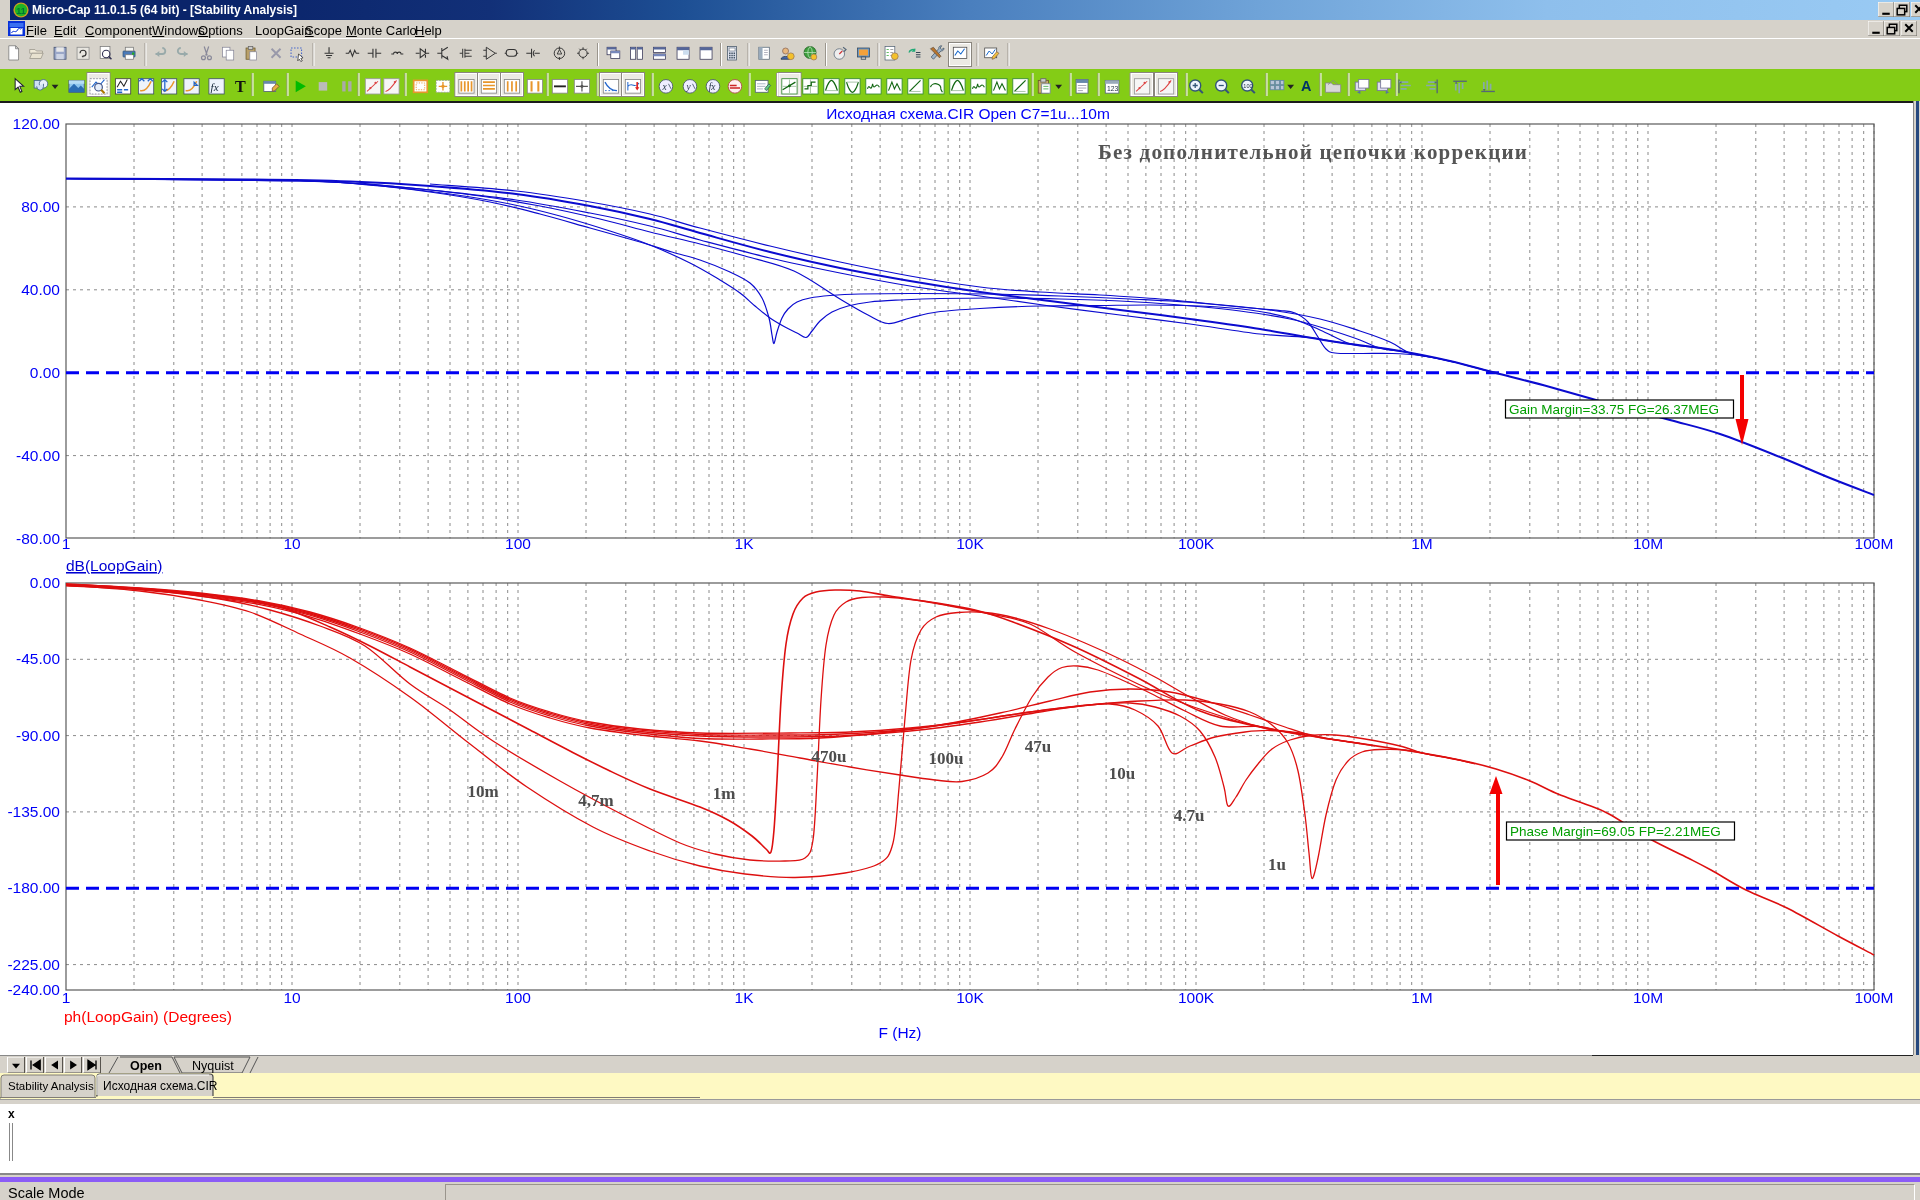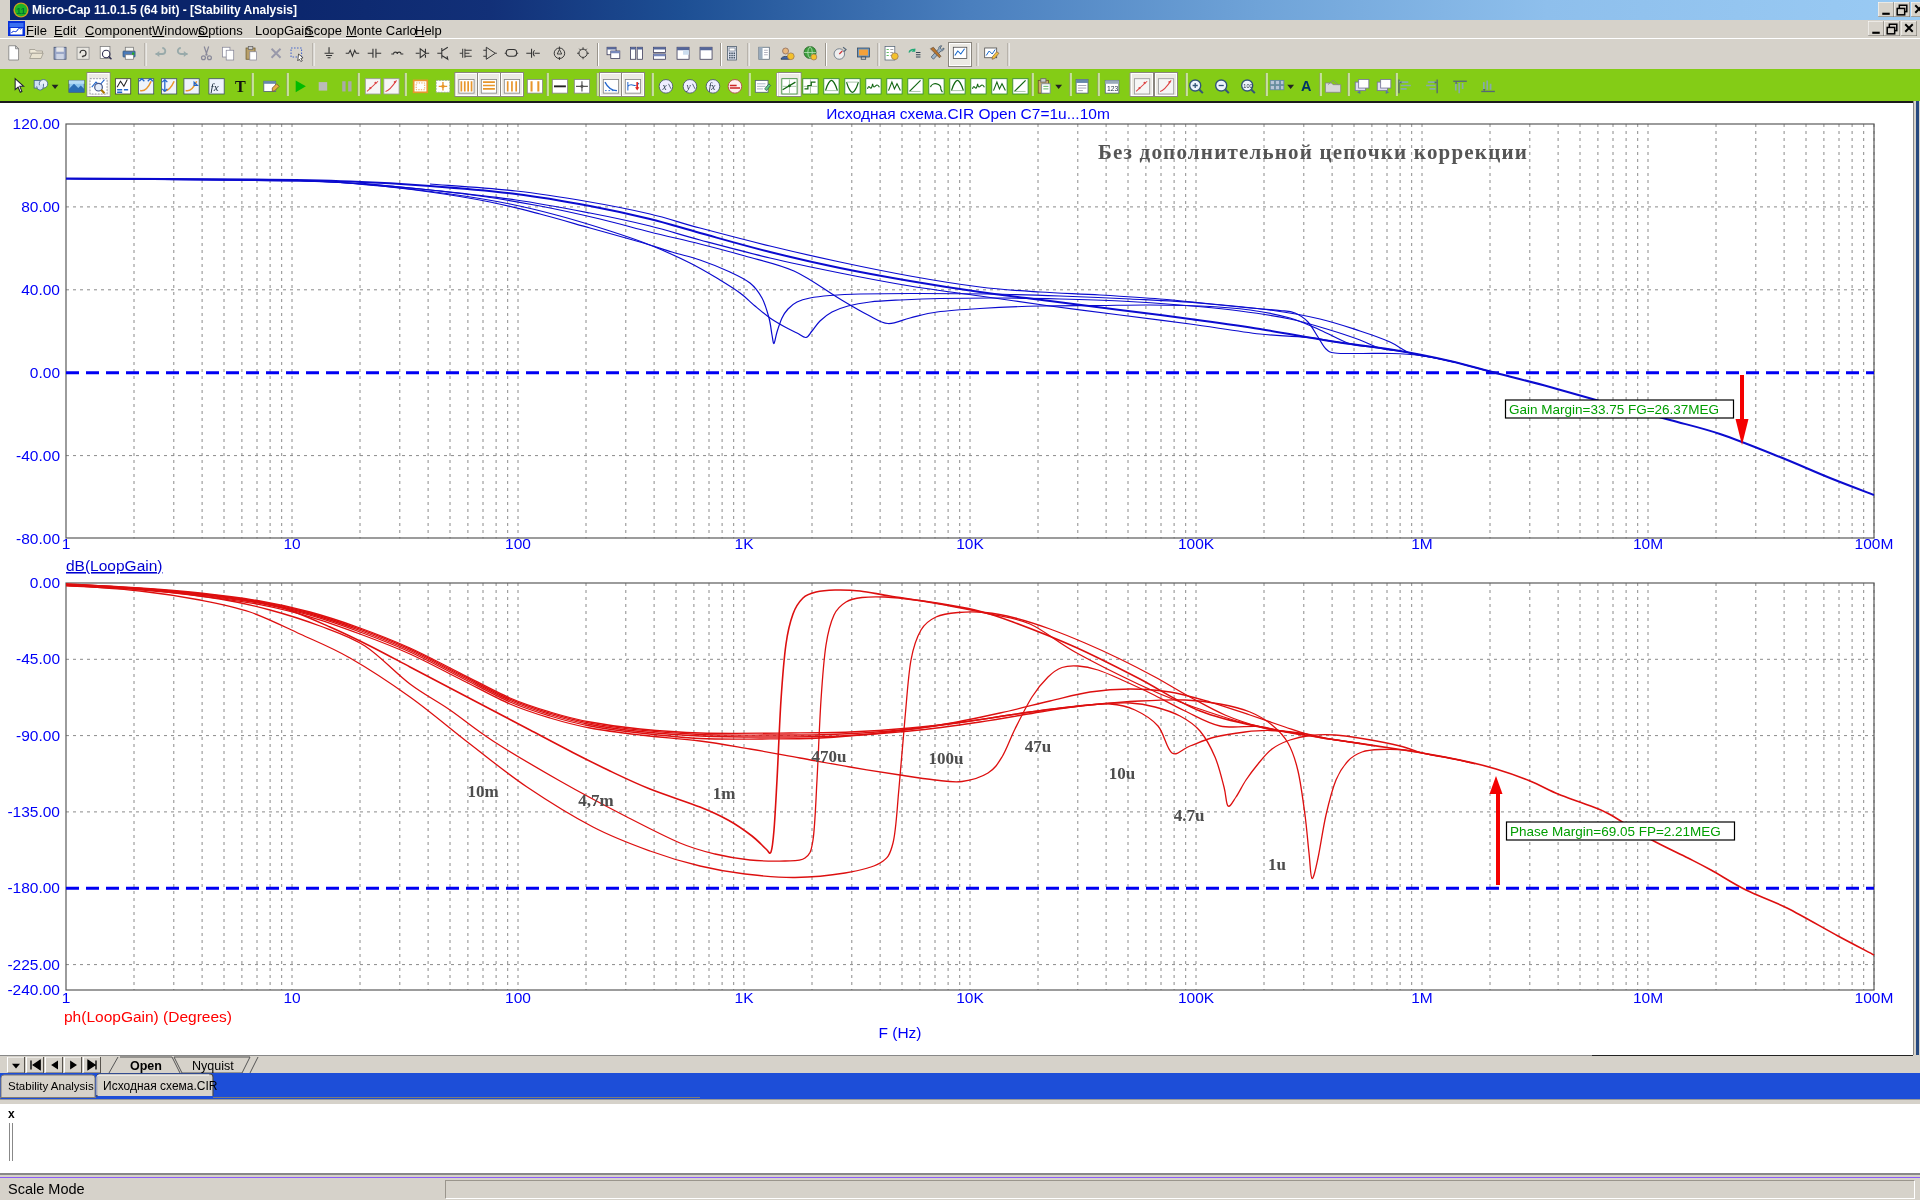--- a/index.html
+++ b/index.html
@@ -11,24 +11,24 @@
 .wb,.nb{position:absolute}
 #tb1{position:absolute;left:0;top:38px;width:1920px;height:31px;background:#d6d2ca;border-top:1px solid #fff}
 #tb2{position:absolute;left:0;top:69px;width:1920px;height:32px;background:#84cc16}
 #chartwrap{position:absolute;left:0;top:101px;width:1920px;height:954px;background:#d6d2ca}
 #chartwrap .inner{position:absolute;left:4px;top:2px;width:1909px;height:952px;background:#fff}
 #chart{position:absolute;left:0;top:103px}
 #rightedge{position:absolute;right:0;top:101px;width:7px;height:954px;background:#d6d2ca;border-left:1px solid #888}
 #rightedge2{position:absolute;right:1px;top:101px;width:3px;height:954px;background:#26487e}
 #tabrow1{position:absolute;left:0;top:1055px;width:1592px;height:18px;background:#d6d2ca;border-top:1px solid #888}
 .nb{top:1px}
-#tabrow2{position:absolute;left:0;top:1073px;width:1920px;height:26px;background:#1d4ed8}
+#tabrow2{position:absolute;left:0;top:1073px;width:1920px;height:26px;background:#fef9c3}
 #splitter{position:absolute;left:0;top:1099px;width:1920px;height:6px;background:#d6d2ca;border-top:1px solid #999;border-bottom:1px solid #fff}
 #textpanel{position:absolute;left:0;top:1105px;width:1920px;height:70px;background:#fff;border-bottom:2px solid #888}
-#statusbar{position:absolute;left:0;top:1177px;width:1920px;height:23px;background:#d6d2ca;border-top:1px solid #8b5cf6}
+#statusbar{position:absolute;left:0;top:1177px;width:1920px;height:23px;background:#d6d2ca;border-top:5px solid #8b5cf6}
 #statusbar .cell{position:absolute;top:2px;height:19px;border:1px solid;border-color:#9a958c #fff #fff #9a958c}
 </style></head>
 <body>
 <div id="titlebar">
     <svg width="16" height="16" viewBox="0 0 16 16" style="position:absolute;left:3px;top:2px">
 <circle cx="8" cy="8" r="7.6" fill="#c8a020"></circle>
       <circle cx="8" cy="8" r="6.2" fill="#1fb425"></circle>
 <text x="8" y="11.5" font-family="Liberation Sans" font-size="9" font-weight="bold" fill="#073" text-anchor="middle">11</text>
     </svg>
     <div id="titletext">Micro-Cap 11.0.1.5 (64 bit) - [Stability Analysis]</div>

